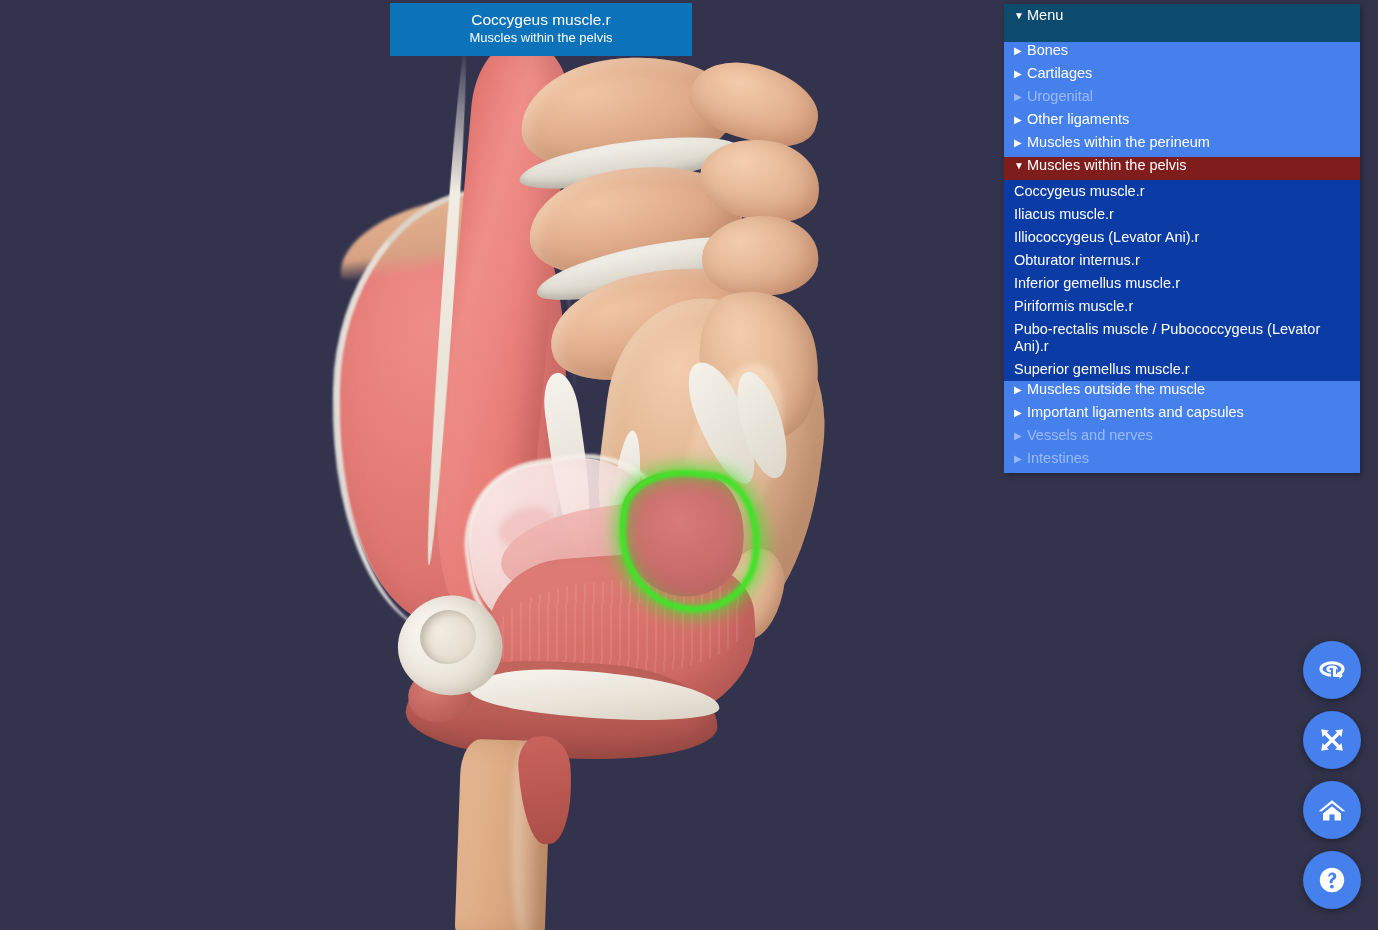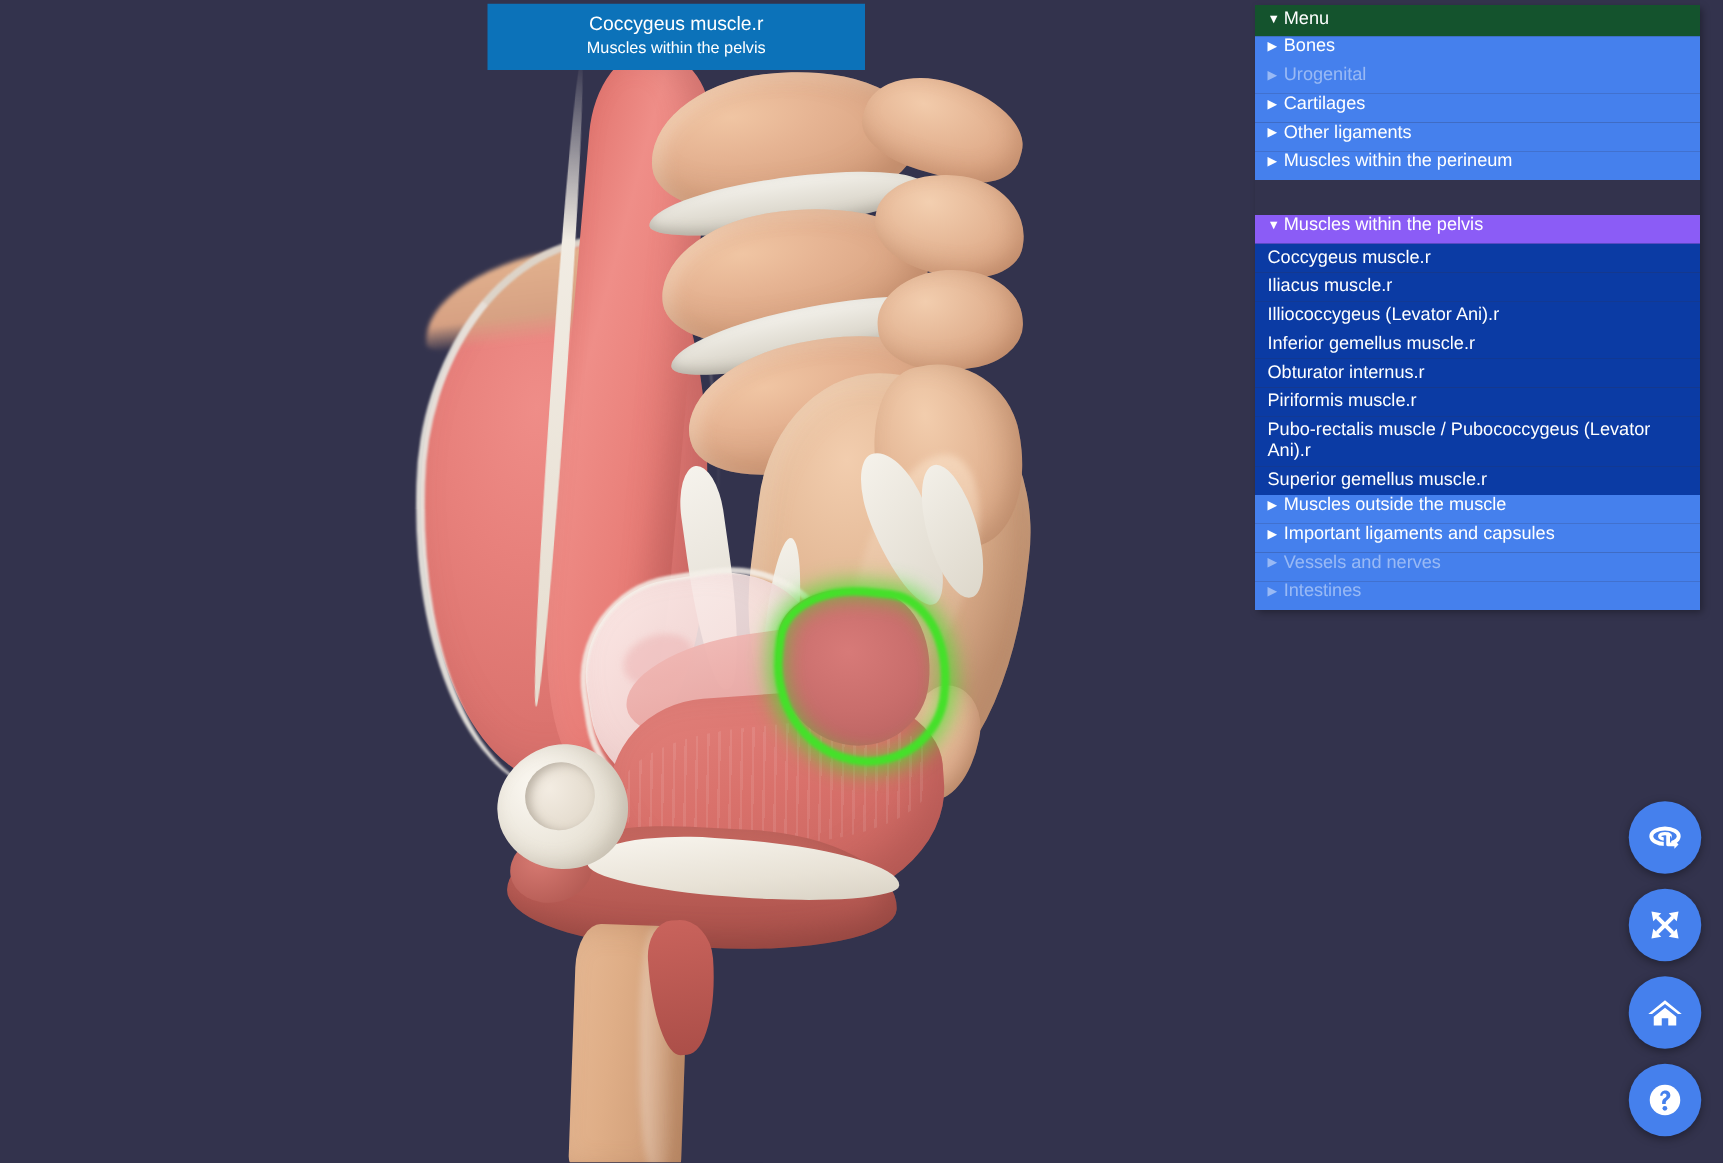--- a/index.html
+++ b/index.html
@@ -332,32 +332,31 @@
     box-shadow: 2px 2px 6px rgba(0,0,0,.35);
     font-size: 14.5px;
   }
   .row {
     box-sizing: border-box;
     color: #ffffff;
     line-height: 17px;
     user-select: none;
   }
   .row-menu {
-    background: #14532d;
+    background: #0c4a6e;
     padding: 3px 8px 4px 10px;
-    height: 25px;
+    height: 38px;
   }
   .row-cat {
     background: #4580ed;
     padding: 0 8px 4px 10px;
     height: 23px;
   }
   .row-cat.open {
-    background: #8b5cf6;
-    margin-top: 28px;
+    background: #7f1d1d;
   }
   .row-cat.disabled {
     color: rgba(255,255,255,.45);
   }
   .row-sub {
     background: #0b3ba4;
     padding: 3px 10px 3px 10px;
     min-height: 23px;
   }
   .arrow {
@@ -450,27 +449,27 @@
 <div id="menu-panel">
 
   <div class="row row-menu">
     <span class="arrow">▼</span><span>Menu</span>
   </div>
 
   <div>
     <div class="row row-cat">
       <span class="arrow">▶</span><span>Bones</span>
     </div>
+    <div class="row row-cat">
+      <span class="arrow">▶</span><span>Cartilages</span>
+    </div>
     <div class="row row-cat disabled">
       <span class="arrow">▶</span><span>Urogenital</span>
     </div>
     <div class="row row-cat">
-      <span class="arrow">▶</span><span>Cartilages</span>
-    </div>
-    <div class="row row-cat">
       <span class="arrow">▶</span><span>Other ligaments</span>
     </div>
     <div class="row row-cat">
       <span class="arrow">▶</span><span>Muscles within the perineum</span>
     </div>
     <div class="row row-cat open">
       <span class="arrow">▼</span><span>Muscles within the pelvis</span>
     </div>
   </div>
 
@@ -478,24 +477,24 @@
     <div class="row row-sub">
       <span class="row-sub-label">Coccygeus muscle.r</span>
     </div>
     <div class="row row-sub">
       <span class="row-sub-label">Iliacus muscle.r</span>
     </div>
     <div class="row row-sub">
       <span class="row-sub-label">Illiococcygeus (Levator Ani).r</span>
     </div>
     <div class="row row-sub">
+      <span class="row-sub-label">Obturator internus.r</span>
+    </div>
+    <div class="row row-sub">
       <span class="row-sub-label">Inferior gemellus muscle.r</span>
-    </div>
-    <div class="row row-sub">
-      <span class="row-sub-label">Obturator internus.r</span>
     </div>
     <div class="row row-sub">
       <span class="row-sub-label">Piriformis muscle.r</span>
     </div>
     <div class="row row-sub">
       <span class="row-sub-label">Pubo-rectalis muscle / Pubococcygeus (Levator Ani).r</span>
     </div>
     <div class="row row-sub">
       <span class="row-sub-label">Superior gemellus muscle.r</span>
     </div>

